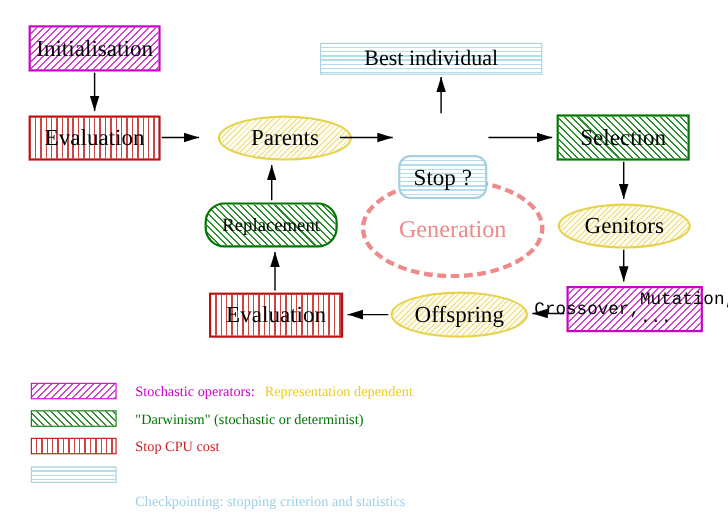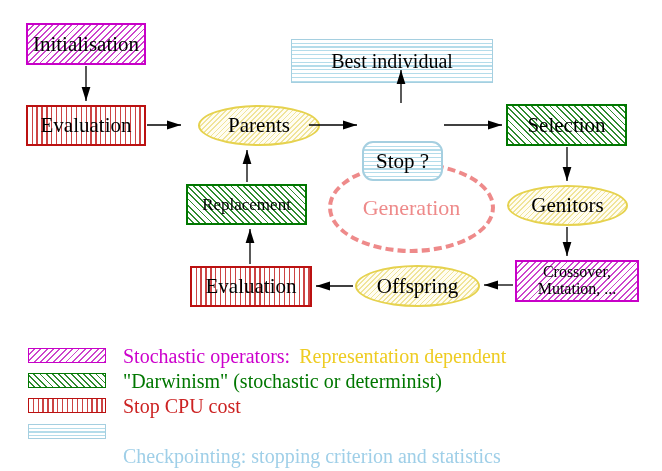--- a/index.html
+++ b/index.html
@@ -40,28 +40,28 @@
   }
   .rounded { border-radius:11px;margin-top:36px; }
   .gen-ellipse {
     position:absolute; box-sizing:border-box; border-radius:50%;
     border:4px dashed #ee8a8a; display:flex; align-items:center; justify-content:center;
     color:#ee8a8a; font-size:22px; z-index:1;
   }
   .small { font-size:17px; }
   .tiny  { font-size:16px; }
   .bi    { font-size:20px; }
-  .col   { flex-direction:column; }
+  .col   { flex-direction:row;font-family:Liberation Mono, monospace; }
   #arrows { position:absolute; left:0; top:0; z-index:3; }
   .swatch {
     position:absolute; width:78px; height:15px; box-sizing:border-box;
     border-width:1.5px; z-index:2;
   }
   .legend-text {
-    position:absolute; left:123px; font-size:20px; white-space:nowrap; z-index:2;
+    position:absolute; left:123px; font-size:13px; white-space:nowrap; z-index:2;
     line-height:20px;
   }
   .lt-magenta { color:#cc00cc; }
   .lt-gold    { color:#eecc22; margin-left:9px; }
   .lt-green   { color:#007700; }
   .lt-red     { color:#cc2222; }
   .lt-cyan    { color:#9fcfe8; }
 </style>
 </head>
 <body>
@@ -77,21 +77,21 @@
   </div>
 
   <div class="node ellipse" style="left:198px; top:105px; width:122px; height:41px;">
     <span>Parents</span>
   </div>
 
   <div class="node stripe-cyan rounded" style="left:362px; top:105px; width:81px; height:40px;">
     <span>Stop ?</span>
   </div>
 
-  <div class="node stripe-cyan bi" style="left:291px; top:39px; width:202px; height:44px; border-width:1.5px;">
+  <div class="node stripe-cyan bi" style="left:291px; top:39px; width:202px; height:29px; border-width:1.5px;">
     <span>Best individual</span>
   </div>
 
   <div class="node hatch-green" style="left:506px; top:104px; width:121px; height:42px;">
     <span>Selection</span>
   </div>
 
   <div class="node ellipse" style="left:507px; top:185px; width:121px; height:41px;">
     <span>Genitors</span>
   </div>
@@ -102,21 +102,21 @@
   </div>
 
   <div class="node ellipse" style="left:355px; top:265px; width:125px; height:42px;">
     <span>Offspring</span>
   </div>
 
   <div class="node stripe-red" style="left:190px; top:266px; width:122px; height:41px;">
     <span>Evaluation</span>
   </div>
 
-  <div class="node hatch-green small" style="left:186px; top:184px; width:121px; height:41px;">
+  <div class="node hatch-green small" style="left:186px; top:184px; width:121px; height:41px;border-radius:18px;">
     <span>Replacement</span>
   </div>
 
   <div class="gen-ellipse" style="left:328px; top:162px; width:167px; height:91px;">
     <span>Generation</span>
   </div>
 
   <svg id="arrows" width="662" height="471">
     <defs>
       <marker id="ah" markerUnits="userSpaceOnUse" markerWidth="15" markerHeight="10" refX="14" refY="5" orient="auto">

